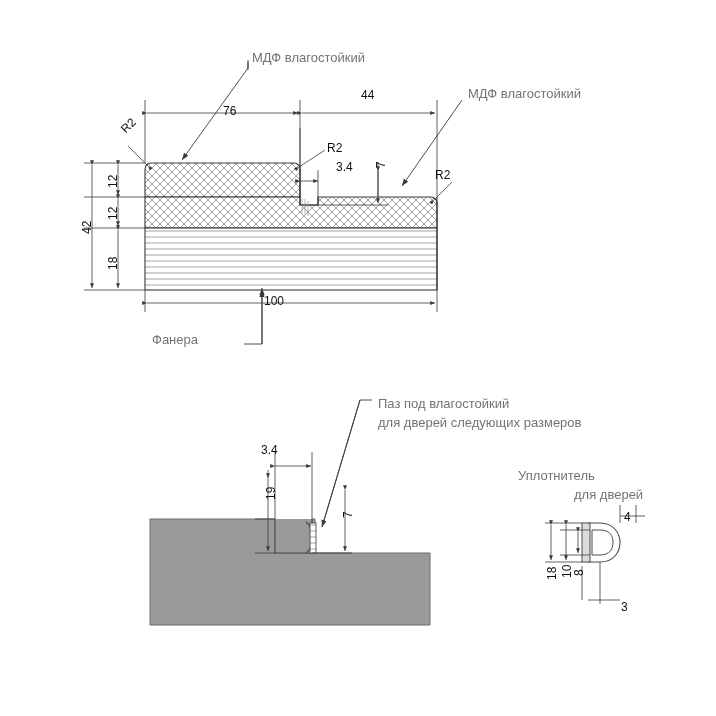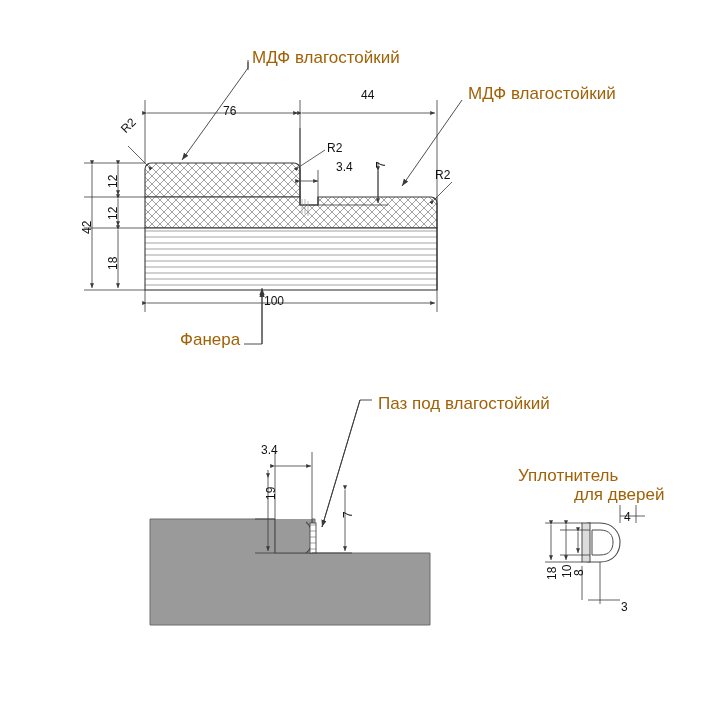--- a/index.html
+++ b/index.html
@@ -7,24 +7,24 @@
     width:716px;height:716px;
     background:#ffffff;
     font-family:"Liberation Sans", sans-serif;
     color:#1a1a1a;
     position:relative;
     overflow:hidden;
   }
   #stage{position:absolute;left:0;top:0;width:716px;height:716px;}
   .lbl{
     position:absolute;
-    font-size:17px;
+    font-size:13px;
     line-height:16px;
     white-space:pre;
-    color:#a16207;
+    color:#737373;
   }
   .dim{
     position:absolute;
     font-size:12px;
     line-height:14px;
     white-space:pre;
     color:#111;
   }
   .dim.rot{
     transform-origin:left top;
@@ -188,39 +188,40 @@
       <line x1="590" y1="530" x2="560" y2="530"></line>
       <line x1="590" y1="555" x2="560" y2="555"></line>
       <line x1="551" y1="525" x2="551" y2="560" marker-start="url(#arrS)" marker-end="url(#arrS)"></line>
       <line x1="566" y1="525" x2="566" y2="560" marker-start="url(#arrS)" marker-end="url(#arrS)"></line>
       <line x1="578" y1="532" x2="578" y2="553" marker-start="url(#arrS)" marker-end="url(#arrS)"></line>
     </g>
   </svg>
 
   <div class="lbl" style="left:252px;top:50px;">МДФ влагостойкий</div>
   <div class="lbl" style="left:468px;top:86px;">МДФ влагостойкий</div>
-  <div class="lbl" style="left:152px;top:332px;margin-left:28px;">Фанера</div>
+  <div class="lbl" style="left:152px;top:332px;">Фанера</div>
 
   <div class="dim" style="left:223px;top:104px;">76</div>
   <div class="dim" style="left:361px;top:88px;">44</div>
   <div class="dim" style="left:264px;top:294px;">100</div>
 
   <div class="dim rot" style="left:80px;top:234px;">42</div>
   <div class="dim rot" style="left:106px;top:188px;">12</div>
   <div class="dim rot" style="left:106px;top:220px;">12</div>
   <div class="dim rot" style="left:106px;top:270px;">18</div>
 
   <div class="dim" style="left:336px;top:160px;">3.4</div>
   <div class="dim rot" style="left:374px;top:168px;">7</div>
 
   <div class="dim rot2" style="left:118px;top:126px;">R2</div>
   <div class="dim" style="left:327px;top:141px;">R2</div>
   <div class="dim" style="left:435px;top:168px;">R2</div>
 
   <div class="lbl" style="left:378px;top:396px;">Паз под влагостойкий</div>
+  <div class="lbl" style="left:378px;top:415px;">для дверей следующих размеров</div>
 
   <div class="dim" style="left:261px;top:443px;">3.4</div>
   <div class="dim rot" style="left:264px;top:500px;">19</div>
   <div class="dim rot" style="left:341px;top:518px;">7</div>
 
   <div class="lbl" style="left:518px;top:468px;">Уплотнитель</div>
   <div class="lbl" style="left:546px;top:487px;margin-left:28px;">для дверей</div>
 
   <div class="dim" style="left:624px;top:510px;">4</div>
   <div class="dim" style="left:621px;top:600px;">3</div>

